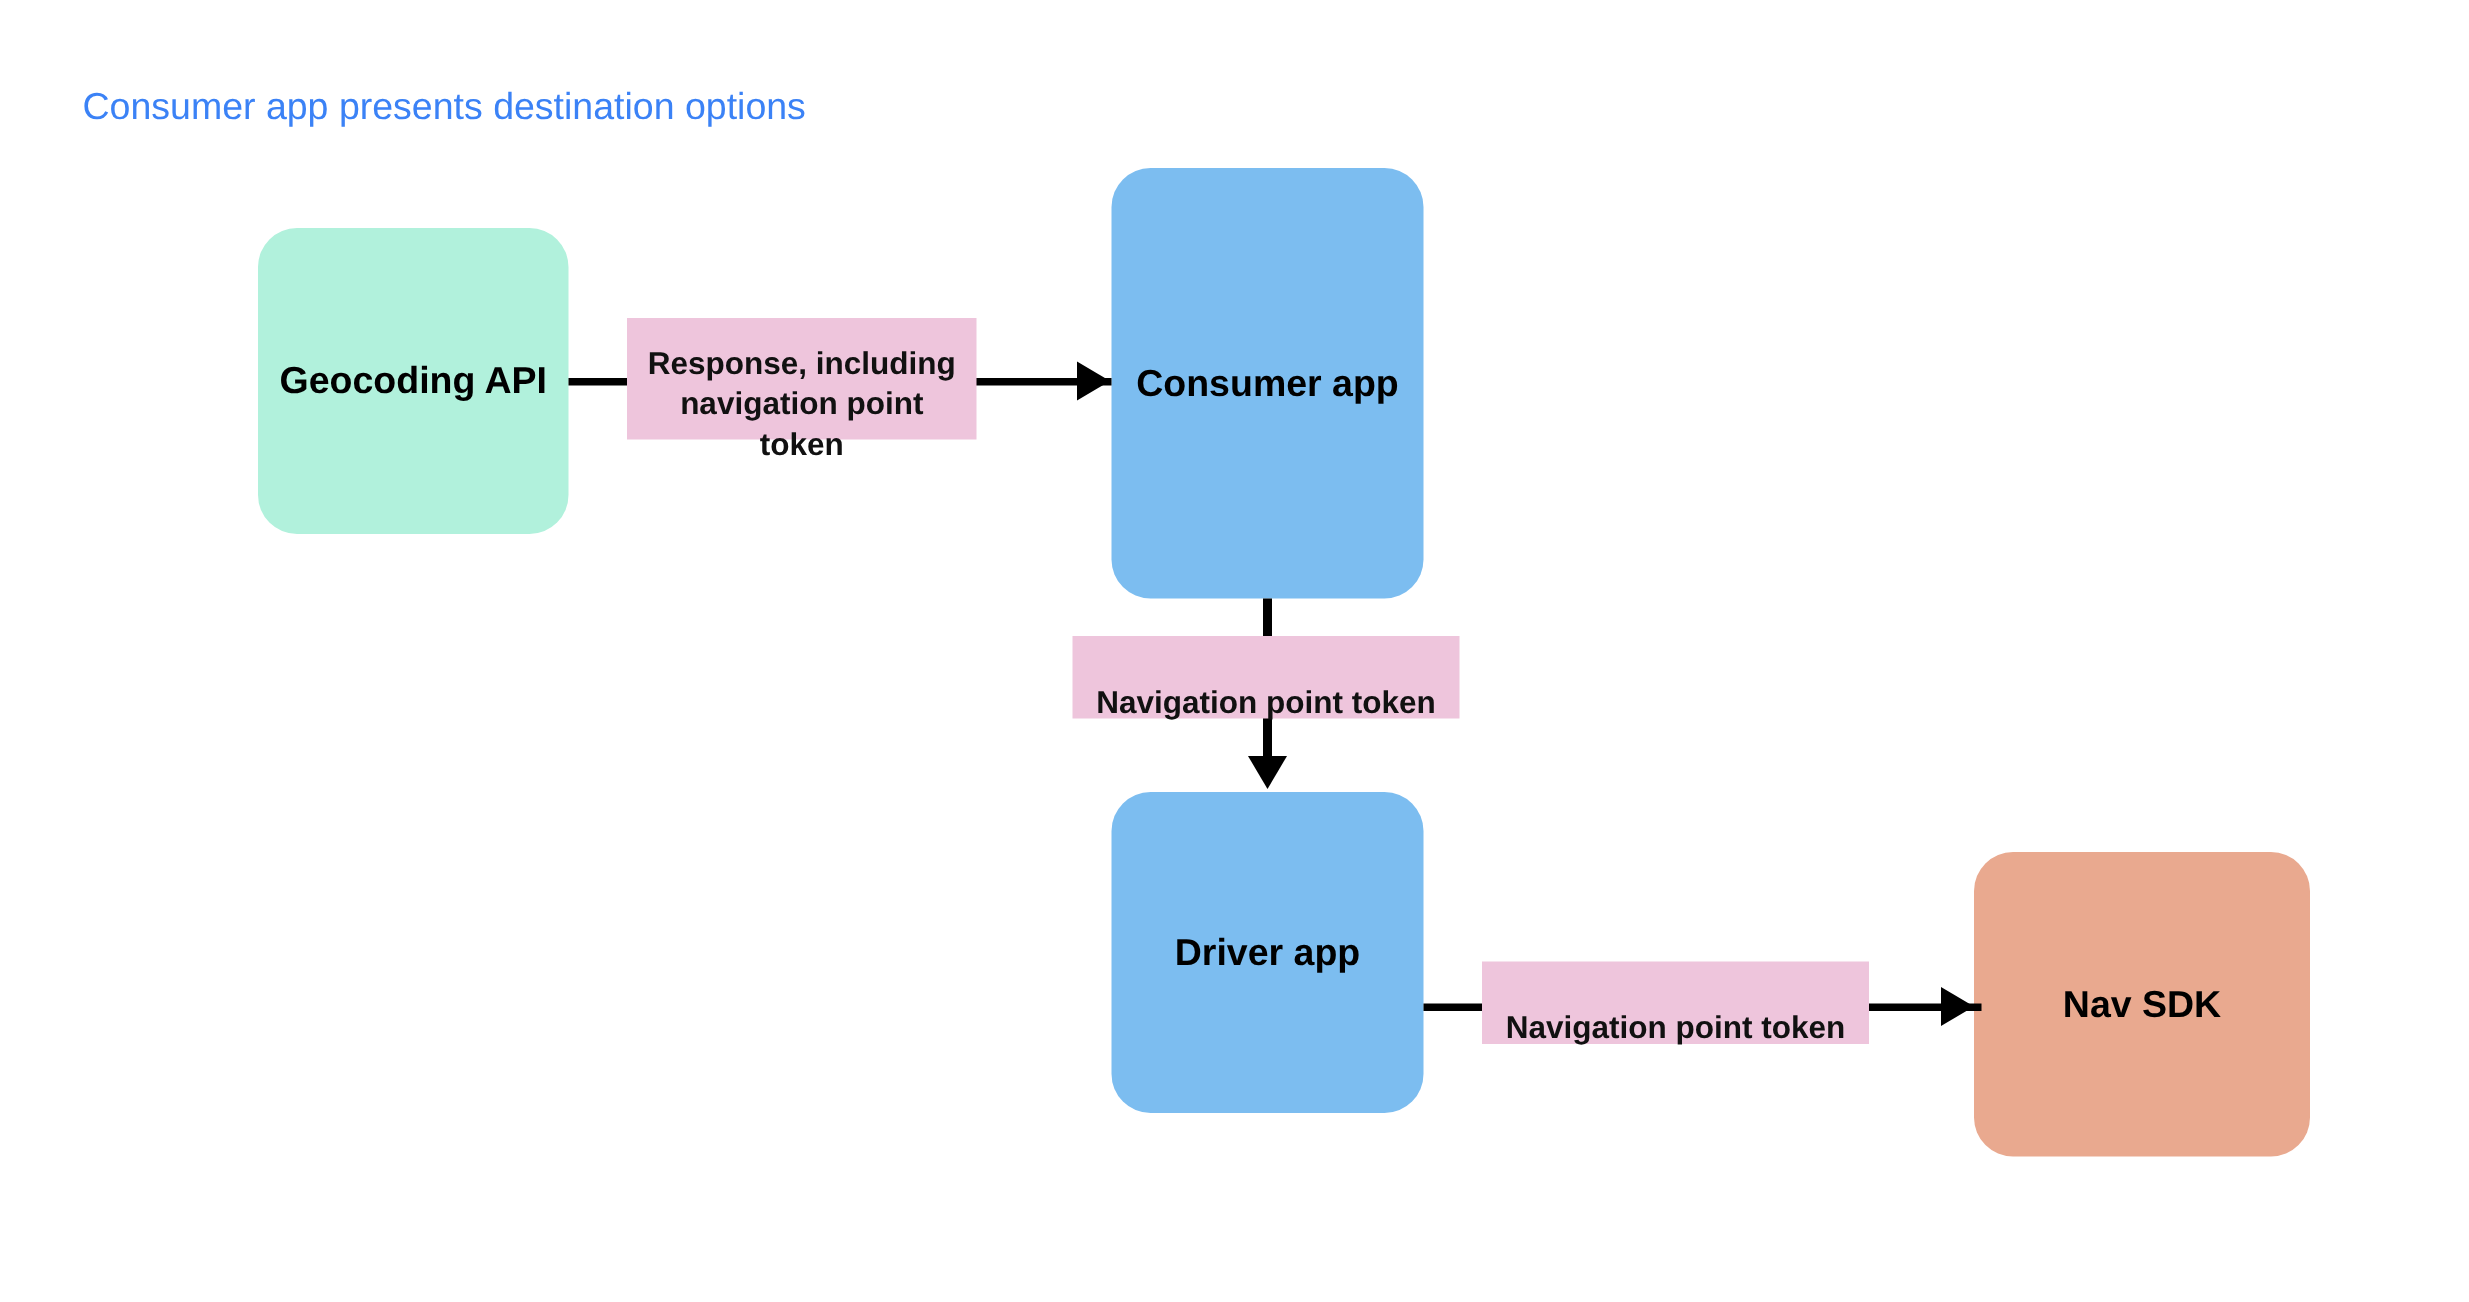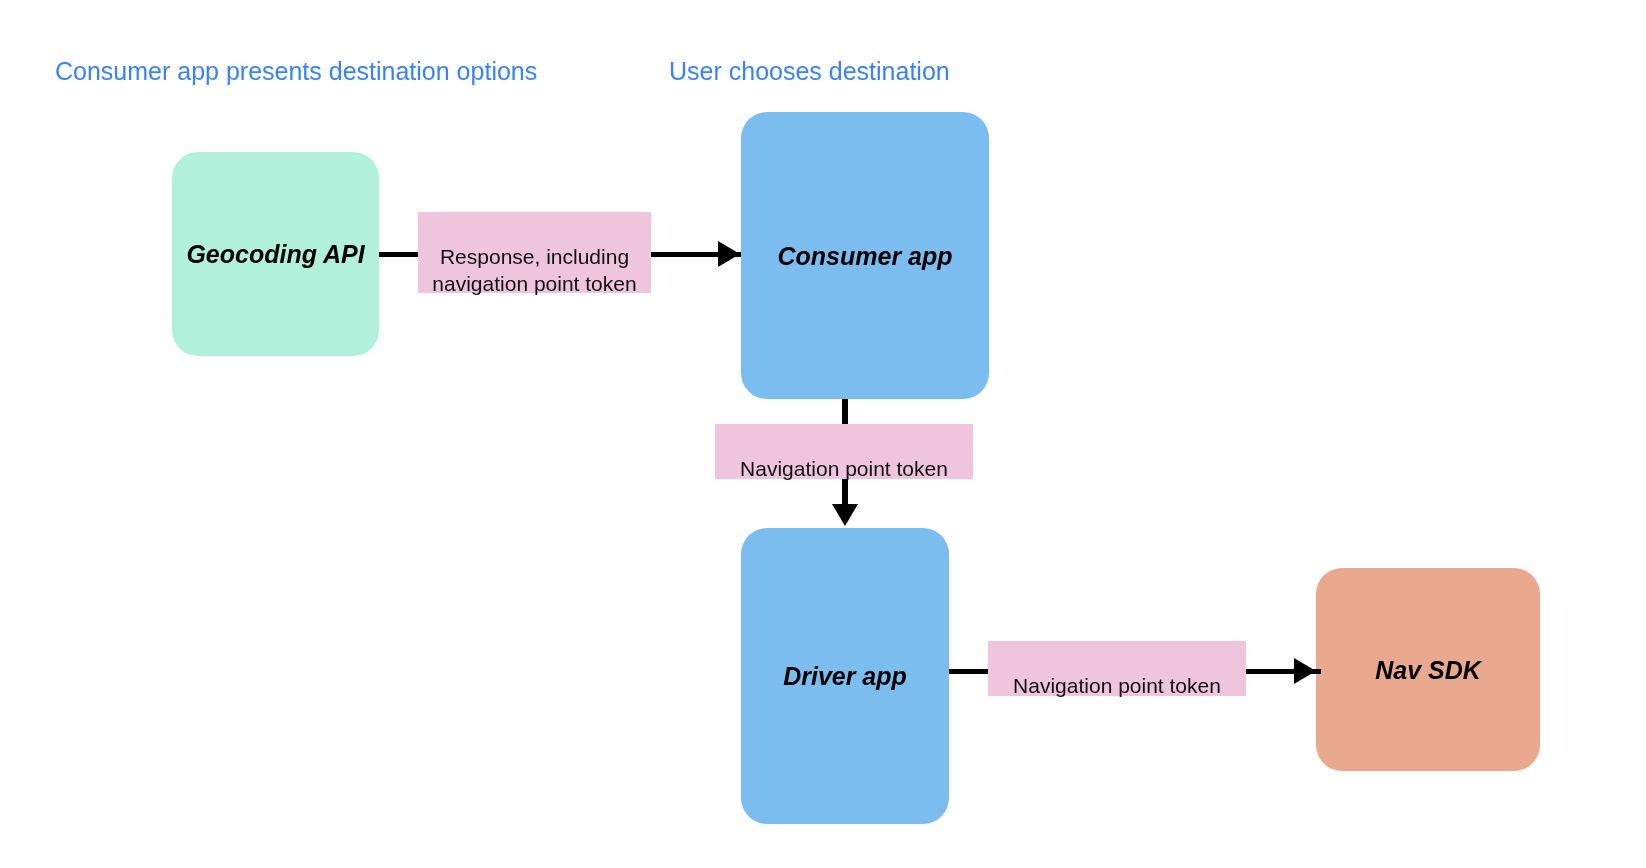--- a/index.html
+++ b/index.html
@@ -39,39 +39,38 @@
     text-align: center;
     border-radius: 26px;
     box-sizing: border-box;
   }
   .node-label {
     font-size: 25px;
     font-weight: bold;
     color: #000000;
     line-height: 1.2;
     padding: 0 8px;
-    font-style: italic;
   }
 
   
   .edge-label {
     position: absolute;
     background: #eec5dc;
     display: flex;
     align-items: center;
     justify-content: center;
     text-align: center;
     box-sizing: border-box;
     z-index: 4;
   }
   .edge-label-text {
     font-size: 21px;
     line-height: 27px;
     color: #111111;
-    font-weight: 400;
+    font-weight: 700;
     padding: 0 12px;
     margin-top: 34px;
   }
 
   
   .conn {
     position: absolute;
     background: #000000;
     z-index: 2;
   }
@@ -95,32 +94,31 @@
     border-top: 22px solid #000000;
   }
 </style>
 </head>
 <body>
 
 <div id="canvas">
 
   <div class="col-heading" style="left:55px; top:56px;">Consumer app presents destination options</div>
 
-  <div class="col-heading" style="left:669px; top:56px;">User chooses destination</div>
 
 
   <div class="node" style="left:172px; top:152px; width:207px; height:204px; background:#b1f1dc;">
     <span class="node-label">Geocoding API</span>
   </div>
 
-  <div class="node" style="left:741px; top:112px; width:248px; height:287px; background:#7cbdf0;">
+  <div class="node" style="left:741px; top:112px; width:208px; height:287px; background:#7cbdf0;">
     <span class="node-label">Consumer app</span>
   </div>
 
-  <div class="node" style="left:741px; top:528px; width:208px; height:296px; background:#7cbdf0;text-align:right;">
+  <div class="node" style="left:741px; top:528px; width:208px; height:214px; background:#7cbdf0;text-align:right;">
     <span class="node-label">Driver app</span>
   </div>
 
   <div class="node" style="left:1316px; top:568px; width:224px; height:203px; background:#e9a98f;">
     <span class="node-label">Nav SDK</span>
   </div>
 
   <div class="conn conn-h" style="left:379px; top:252px; width:362px;"></div>
   <div class="arrowhead right" style="left:718px; top:241px;"></div>
   <div class="edge-label" style="left:418px; top:212px; width:233px; height:81px;">

